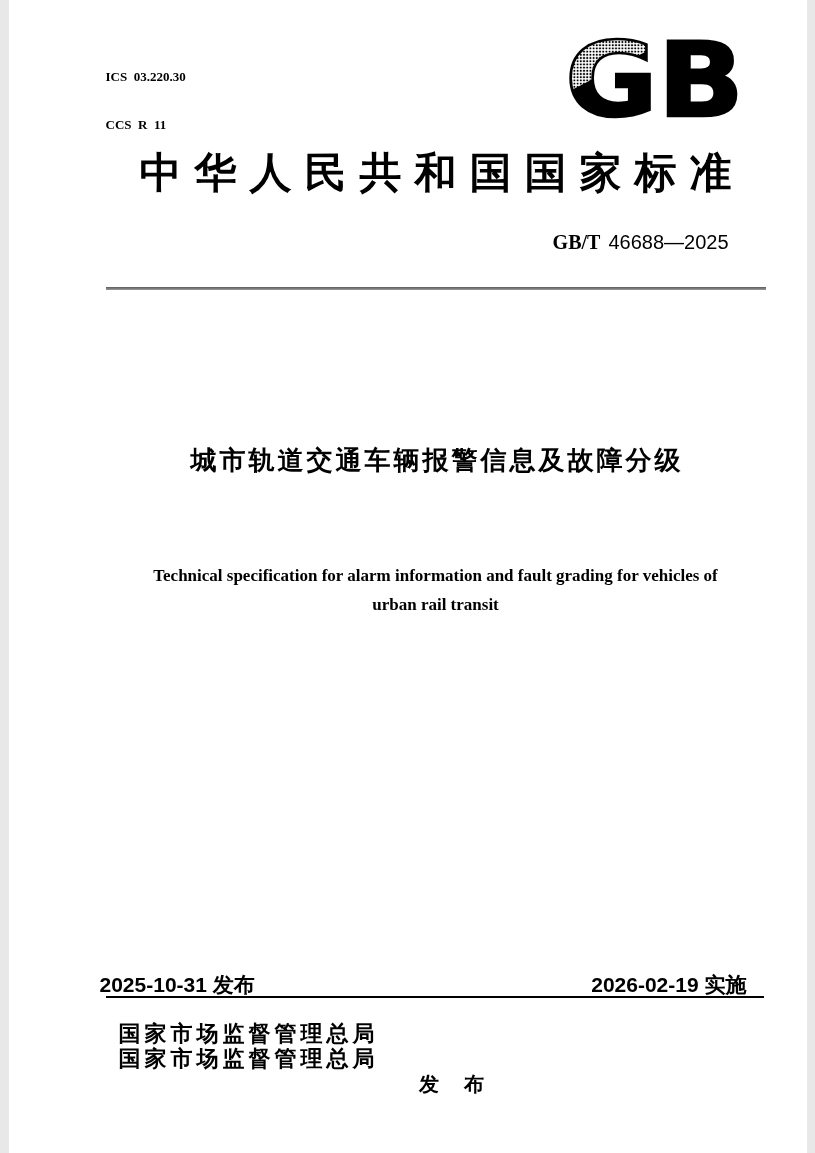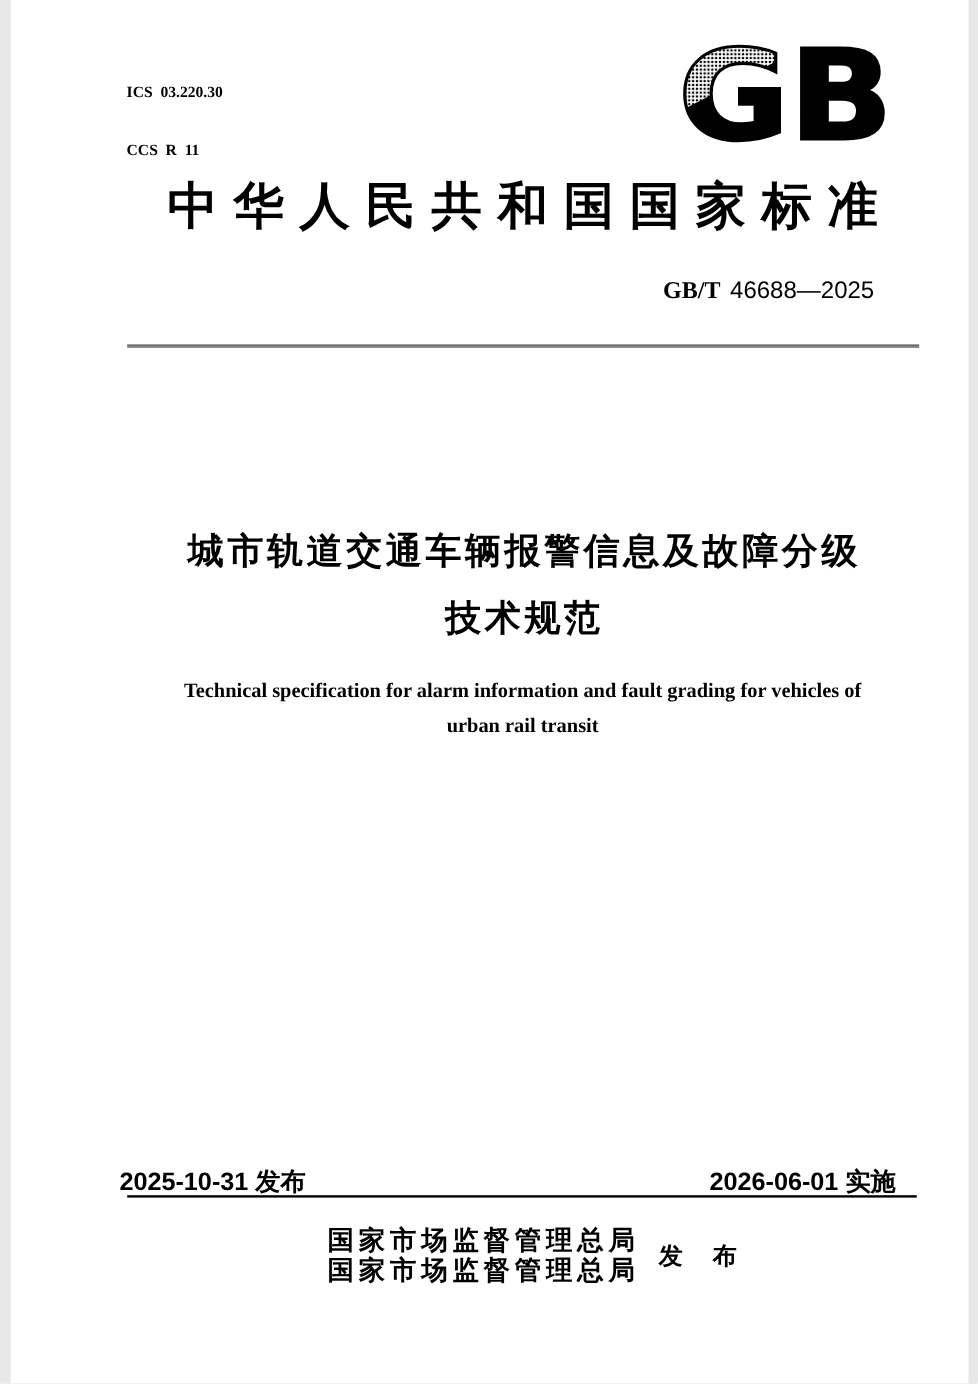--- a/index.html
+++ b/index.html
@@ -71,21 +71,21 @@
     position: absolute;
     left: 97px;
     top: 287px;
     width: 660px;
     height: 3px;
     background: linear-gradient(#5c5c5c, #9a9a9a);
   }
   .cn-title {
     font-family: "Liberation Sans", sans-serif;
     font-weight: bold;
-    font-size: 30px;
+    font-size: 26px;
     line-height: 44px;
     letter-spacing: 3px;
     padding-left: 3px;
     white-space: nowrap;
   }
   .cn-title-1 { top: 438px; }
   .cn-title-2 { top: 494px; }
   .en-title {
     font-family: "Liberation Serif", serif;
     font-weight: bold;
@@ -109,22 +109,22 @@
     left: 97px;
     top: 996px;
     width: 658px;
     height: 2px;
     background: #000;
   }
   .publisher {
     top: 1021px;
     display: flex;
     justify-content: center;
-    align-items: center;
     transform: translateX(13px);
+    flex-direction: column;
   }
   .publisher-names {
     font-family: "Liberation Serif", serif;
     font-weight: bold;
     font-size: 22px;
     line-height: 25px;
     letter-spacing: 4px;
     white-space: nowrap;
     text-align: justify;
   }
@@ -163,27 +163,26 @@
 
   <div class="content-col heading">中华人民共和国国家标准</div>
 
   <div class="std-code">
     <span class="prefix">GB/T</span><span class="number">46688—2025</span>
   </div>
 
   <div class="rule-top"></div>
 
   <div class="content-col cn-title cn-title-1">城市轨道交通车辆报警信息及故障分级</div>
-  <div class="content-col cn-title cn-title-2">技术规范</div>
 
   <div class="content-col en-title en-title-1">Technical specification for alarm information and fault grading for vehicles of</div>
   <div class="content-col en-title en-title-2">urban rail transit</div>
 
   <div class="date date-issue">2025-10-31 发布</div>
-  <div class="date date-impl">2026-06-01 实施</div>
+  <div class="date date-impl">2026-02-19 实施</div>
 
   <div class="rule-bottom"></div>
 
   <div class="content-col publisher">
     <div class="publisher-names">
       <div>国家市场监督管理总局</div>
       <div>国家市场监督管理总局</div>
     </div>
     <div class="publisher-action">发 布</div>
   </div>

